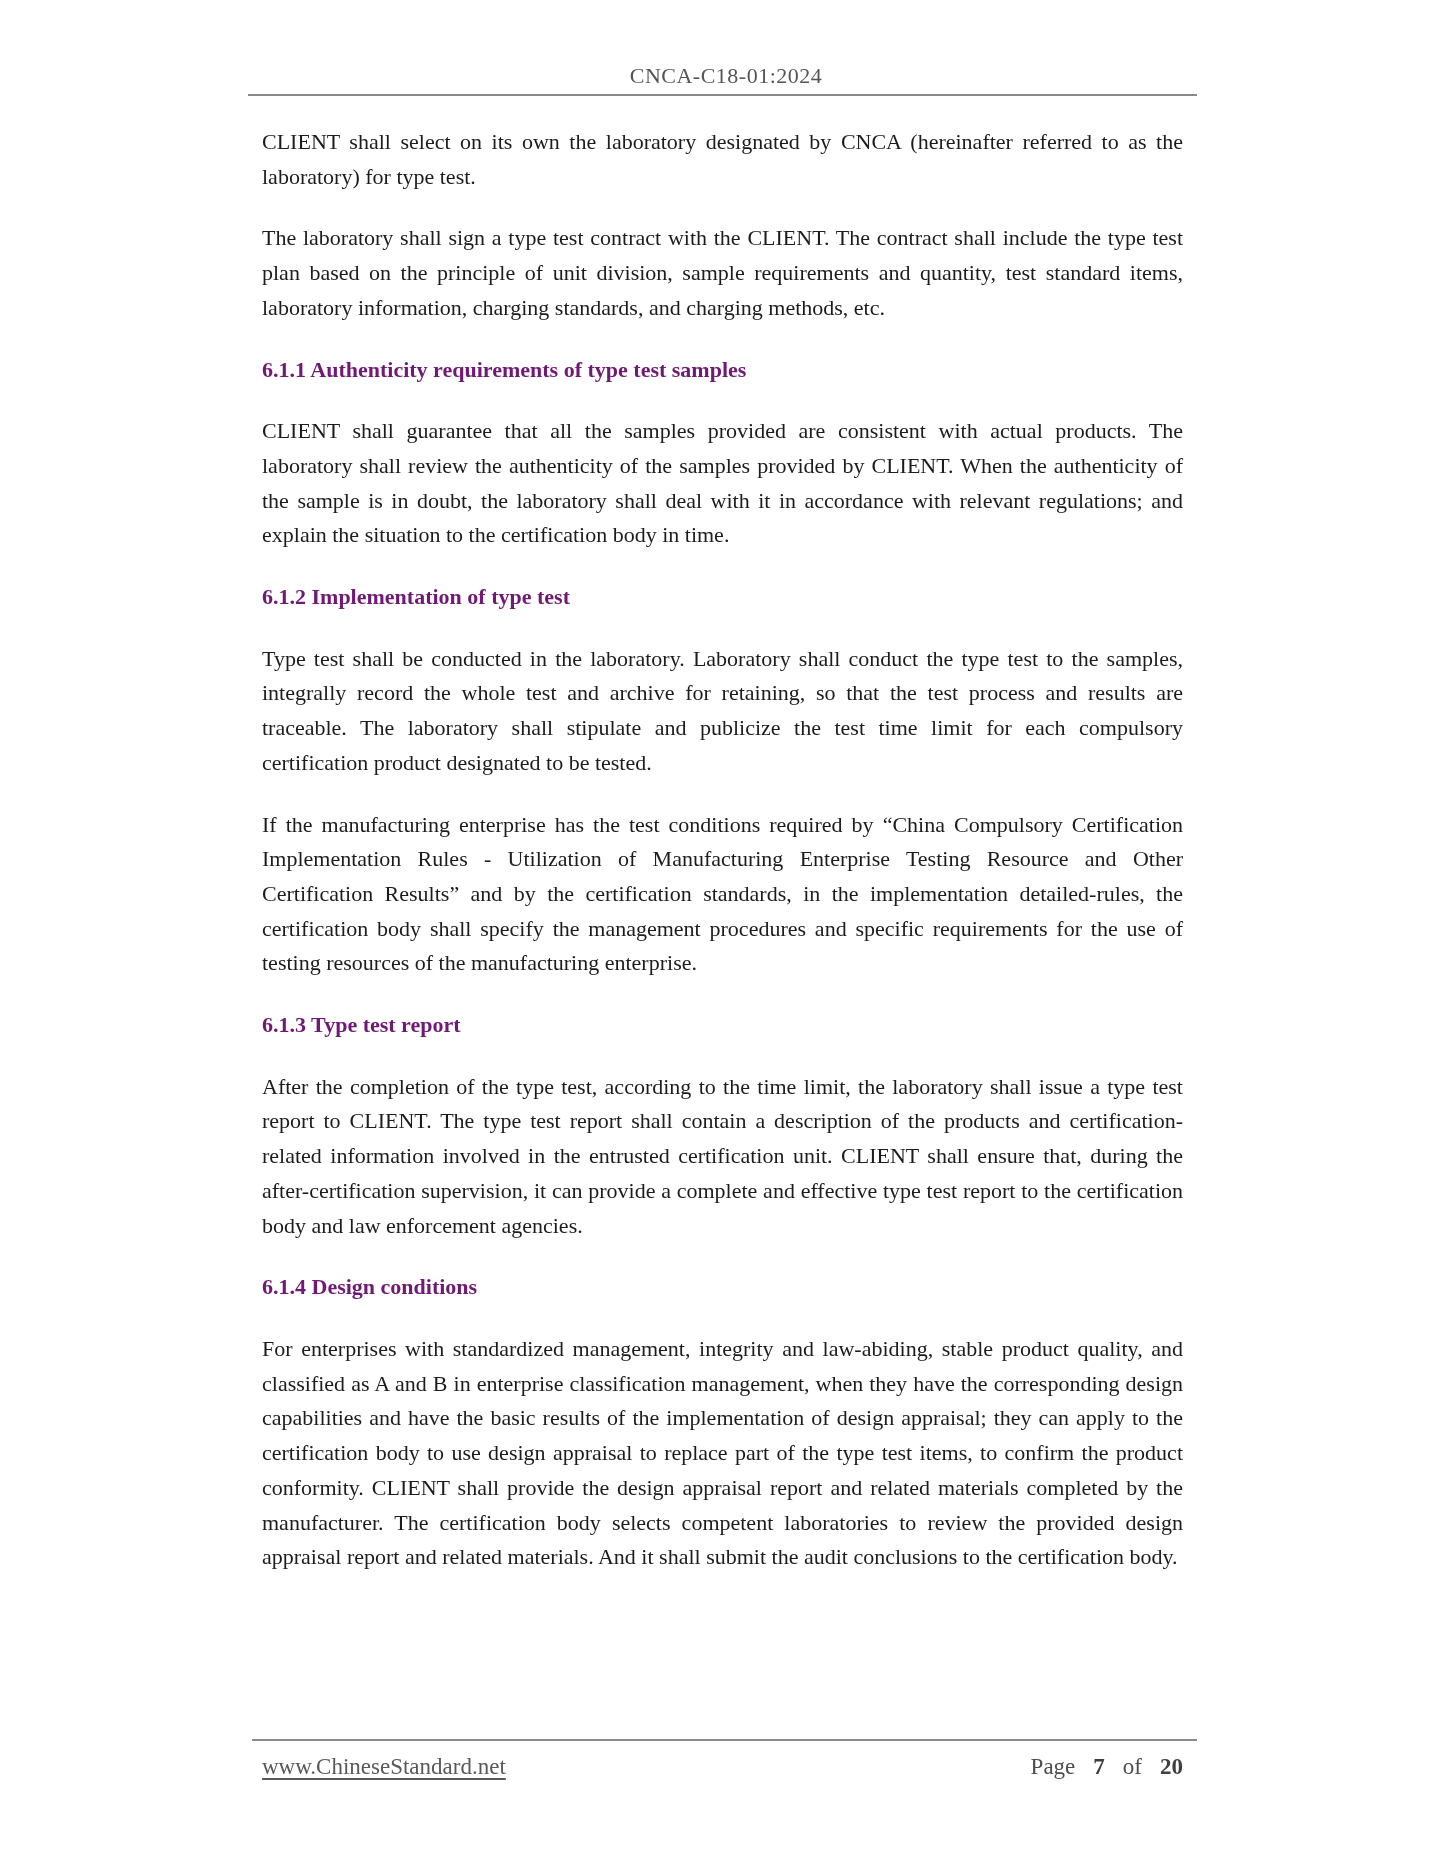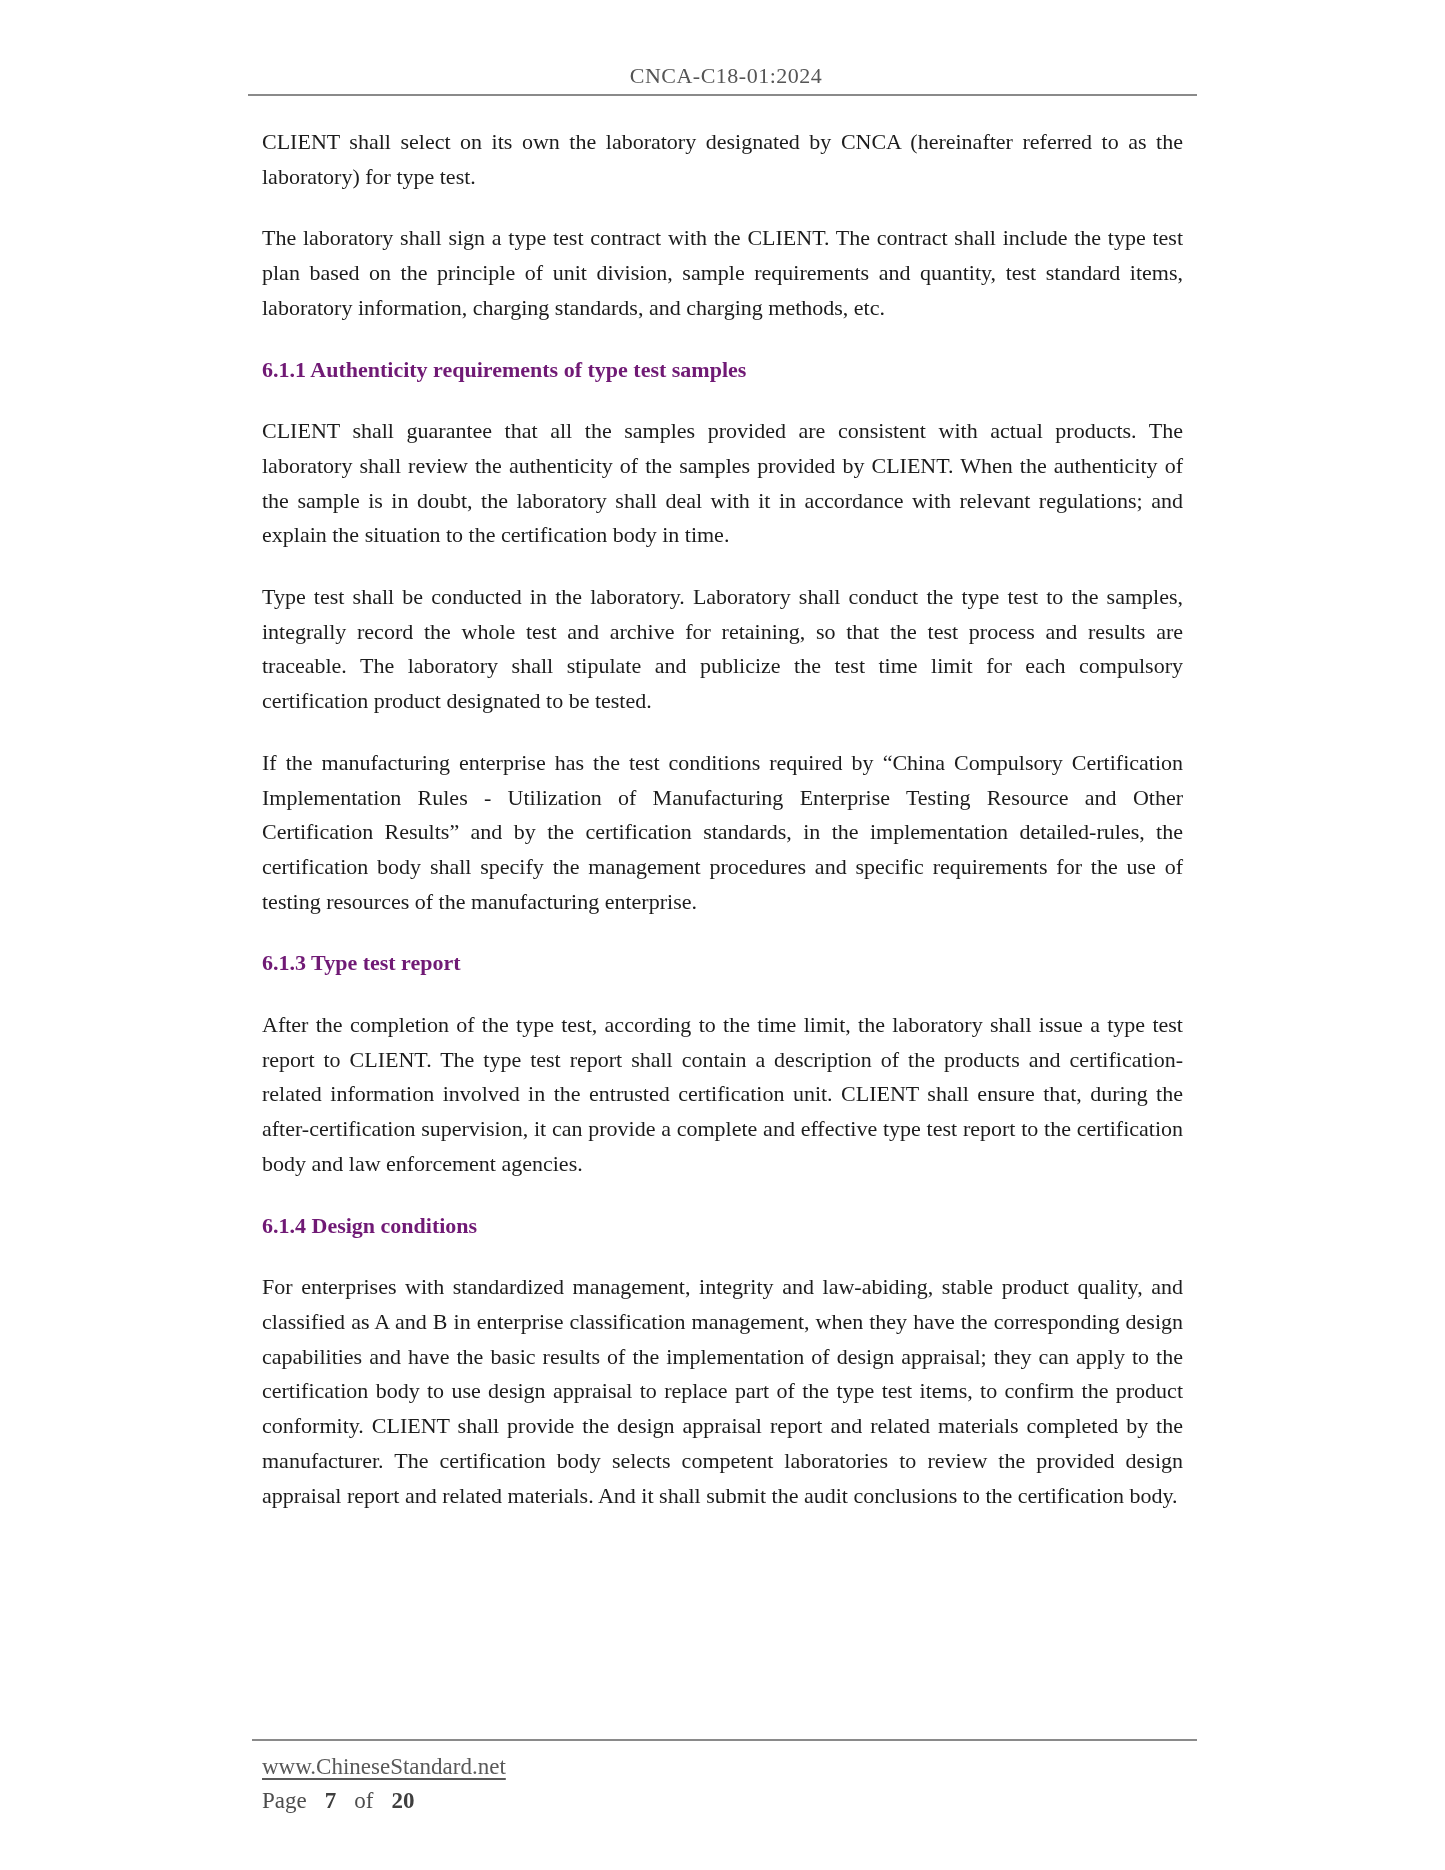--- a/index.html
+++ b/index.html
@@ -70,21 +70,20 @@
     position: absolute;
     top: 1750px;
     left: 262px;
     width: 921px;
     display: flex;
     justify-content: space-between;
     align-items: baseline;
     font-size: 23px;
     line-height: 34px;
     color: #4d4d4d;
-    flex-direction: column;
   }
   .site-link {
     color: #595959;
     text-decoration: underline;
     text-underline-offset: 4px;
     cursor: pointer;
   }
   .page-indicator {
     display: flex;
     gap: 18px;
@@ -102,20 +101,21 @@
 
   <div class="header-title">CNCA-C18-01:2024</div>
 
   <div class="header-rule"></div>
 
   <div class="body-col">
     <p>CLIENT shall select on its own the laboratory designated by CNCA (hereinafter referred to as the laboratory) for type test.</p>
     <p>The laboratory shall sign a type test contract with the CLIENT. The contract shall include the type test plan based on the principle of unit division, sample requirements and quantity, test standard items, laboratory information, charging standards, and charging methods, etc.</p>
     <h2>6.1.1 Authenticity requirements of type test samples</h2>
     <p>CLIENT shall guarantee that all the samples provided are consistent with actual products. The laboratory shall review the authenticity of the samples provided by CLIENT. When the authenticity of the sample is in doubt, the laboratory shall deal with it in accordance with relevant regulations; and explain the situation to the certification body in time.</p>
+    <h2>6.1.2 Implementation of type test</h2>
     <p>Type test shall be conducted in the laboratory. Laboratory shall conduct the type test to the samples, integrally record the whole test and archive for retaining, so that the test process and results are traceable. The laboratory shall stipulate and publicize the test time limit for each compulsory certification product designated to be tested.</p>
     <p>If the manufacturing enterprise has the test conditions required by “China Compulsory Certification Implementation Rules - Utilization of Manufacturing Enterprise Testing Resource and Other Certification Results” and by the certification standards, in the implementation detailed-rules, the certification body shall specify the management procedures and specific requirements for the use of testing resources of the manufacturing enterprise.</p>
     <h2>6.1.3 Type test report</h2>
     <p>After the completion of the type test, according to the time limit, the laboratory shall issue a type test report to CLIENT. The type test report shall contain a description of the products and certification-related information involved in the entrusted certification unit. CLIENT shall ensure that, during the after-certification supervision, it can provide a complete and effective type test report to the certification body and law enforcement agencies.</p>
     <h2>6.1.4 Design conditions</h2>
     <p>For enterprises with standardized management, integrity and law-abiding, stable product quality, and classified as A and B in enterprise classification management, when they have the corresponding design capabilities and have the basic results of the implementation of design appraisal; they can apply to the certification body to use design appraisal to replace part of the type test items, to confirm the product conformity. CLIENT shall provide the design appraisal report and related materials completed by the manufacturer. The certification body selects competent laboratories to review the provided design appraisal report and related materials. And it shall submit the audit conclusions to the certification body.</p>
   </div>
 
   <div class="footer-rule"></div>
 

